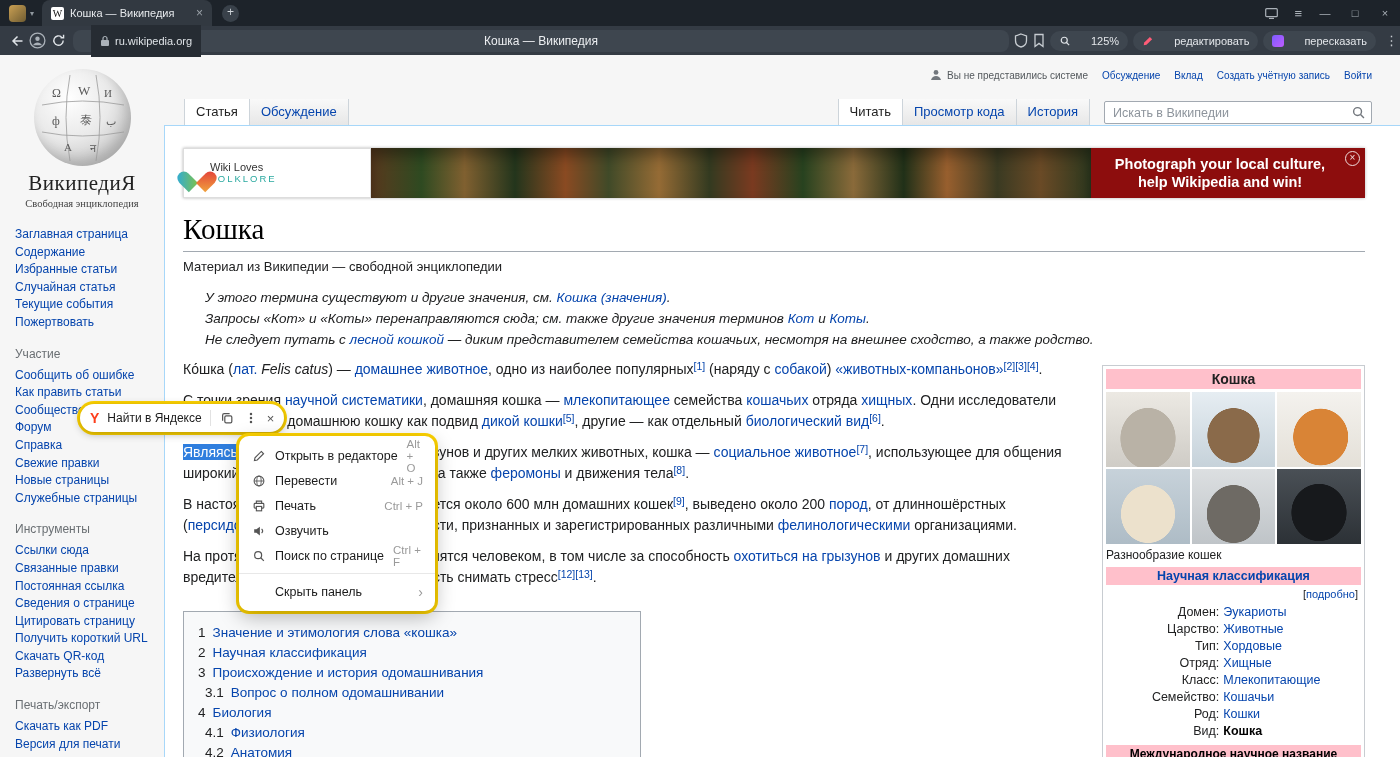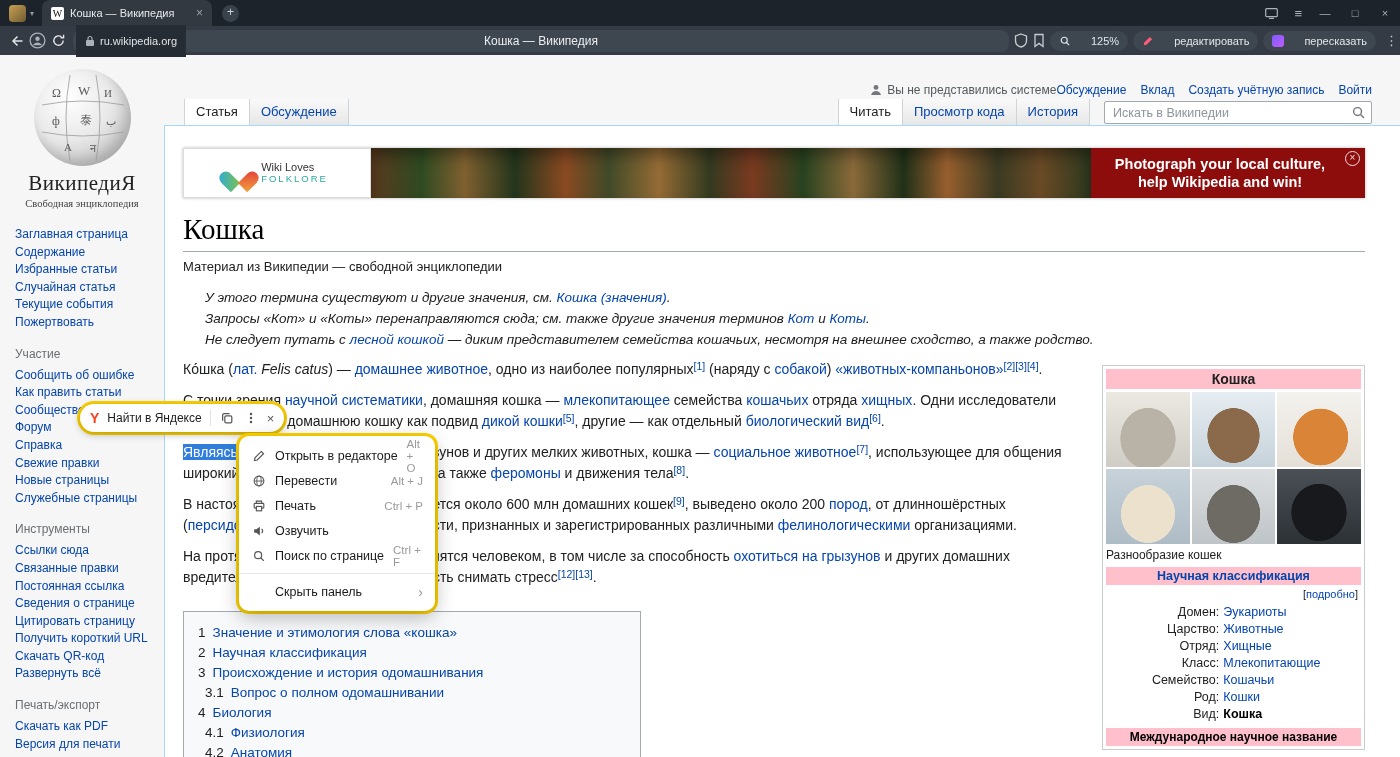--- a/index.html
+++ b/index.html
@@ -15,61 +15,61 @@
 .tab-title{font-size:11px;color:#e6e9ec;white-space:nowrap}
 .tab-close{margin-left:auto;color:#9aa1a8;font-size:12px;cursor:pointer}
 .newtab-btn{width:17px;height:17px;border-radius:50%;background:#39414a;color:#cfd4d9;font-size:12px;line-height:15px;text-align:center;margin-left:10px}
 .tb-spacer{flex:1}
 .tb-icon{margin:0 8px;font-size:13px;color:#aab1b8;display:flex;align-items:center}
 .win-ctrl{width:30px;text-align:center;font-size:11px;color:#aab1b8;cursor:pointer}
 
 .toolbar{position:absolute;top:26px;left:0;width:100%;height:29px;background:var(--chromeBar,#343b44);display:flex;align-items:center;gap:5px;padding:0 8px;z-index:10}
 .nav-ic{width:22px;height:22px;display:flex;align-items:center;justify-content:center;color:#dfe3e7}
 .smartbar{position:relative;flex:0 0 936px;height:22px;background:#3e464f;border-radius:8px;display:flex;align-items:center;margin-left:2px}
-.url-pill{display:flex;align-items:center;gap:5px;height:18px;background:#262c33;border-radius:0;margin-left:3px;padding:16px 9px;z-index:2}
+.url-pill{display:flex;align-items:center;gap:5px;height:18px;background:#262c33;border-radius:0;margin-left:18px;padding:16px 9px;z-index:2}
 .url-text{font-size:11px;color:#dfe3e7}
 .sb-title{position:absolute;left:0;right:0;text-align:center;font-size:12px;color:#eceef1;pointer-events:none}
 .right-ic{display:flex;align-items:center;justify-content:center;width:20px;height:20px}
 .badge{display:flex;align-items:center;gap:20px;height:20px;border-radius:10px;background:#3e464f;padding:0 9px;font-size:11px;color:#e3e6ea;white-space:nowrap;cursor:pointer}
 .retell-ic{width:12px;height:12px;border-radius:3px;background:linear-gradient(135deg,#7b5cff,#c05cff);flex:0 0 12px}
 .dots-v{font-size:13px;color:#c7ccd1;margin:0 4px}
 
 
 .page{position:absolute;top:55px;left:0;right:0;bottom:0;background:#f6f6f6}
 .wsidebar{position:absolute;top:0;left:0;width:164px;bottom:0;padding-top:10px;overflow:hidden}
 .globe{width:97px;height:97px;margin:4px auto 5px;border-radius:50%;background:radial-gradient(circle at 36% 30%,#ffffff,#e9e9e9 45%,#cccccc 72%,#b3b3b3);position:relative;box-shadow:inset -5px -7px 12px rgba(0,0,0,.14)}
 .globe svg{position:absolute;inset:0;width:100%;height:100%}
 .logo-title{text-align:center;font-family:"Liberation Serif",serif;font-size:21px;color:#222;letter-spacing:.5px}
 .logo-sub{text-align:center;font-family:"Liberation Serif",serif;font-size:10.5px;color:#444;margin-top:2px}
 .sidebar-nav{margin-top:17px}
 .sb-heading{font-size:12px;color:#6a6f73;margin:15px 0 6px 15px}
 .sb-link{font-size:12px;color:var(--link,#0645ad);margin:0 6px 0 15px;line-height:17.6px;cursor:pointer}
 
 .wmain{position:absolute;left:164px;top:0;right:0;bottom:0}
-.userbar{position:absolute;top:28px;right:28px;display:flex;gap:0;align-items:center;font-size:12px;white-space:nowrap}
+.userbar{position:absolute;top:14px;right:28px;display:flex;gap:14px;align-items:center;font-size:10px;white-space:nowrap}
 .user-status{color:#54595d;display:flex;gap:5px;align-items:center}
 .user-link{color:var(--link,#0645ad);cursor:pointer}
 
 .tabs-row{position:absolute;top:44px;left:0;right:0;height:26px;display:flex;align-items:flex-end}
 .page-tabs-left,.page-tabs-right{display:flex}
 .page-tabs-left{margin-left:20px}
 .ptab{font-size:13px;padding:5px 11px 6px;background:linear-gradient(#f9f9f9,#e7e7e7);border-left:1px solid #cdd4da;color:var(--link,#0645ad);white-space:nowrap;cursor:pointer}
 .page-tabs-left .ptab:last-child,.page-tabs-right .ptab:last-child{border-right:1px solid #cdd4da}
 .ptab.active{background:#fff;color:#222}
 .tabs-spacer{flex:1}
 .searchbox{margin:0 28px 1px 14px;position:relative}
 .search-input{width:268px;height:23px;border:1px solid #a2a9b1;border-radius:2px;padding:0 26px 0 8px;font-size:12.5px;color:#333;background:#fff;font-family:"Liberation Sans",sans-serif}
 .search-input::placeholder{color:#8d949c}
 .search-mag{position:absolute;right:6px;top:4px;width:15px;height:15px}
 
 .content{position:absolute;top:70px;left:0;right:0;bottom:0;background:#fff;border-top:1px solid #a7d7f9;border-left:1px solid #a7d7f9;padding:0 35px 0 18px;overflow:hidden;font-size:14px;color:#202122}
 
 
 .banner{margin-top:22px;height:50px;display:flex;position:relative;box-shadow:0 0 3px rgba(0,0,0,.3)}
-.b-logo{width:188px;background:#fff;border:1px solid #ddd;display:flex;align-items:center;justify-content:center;gap:9px}
+.b-logo{width:188px;background:#fff;border:1px solid #ddd;display:flex;align-items:center;}
 .heart{width:26px;height:24px;position:relative;transform:translateY(2px)}
 .heart:before,.heart:after{content:"";position:absolute;top:0;width:13px;height:20px;border-radius:13px 13px 0 0;background:linear-gradient(135deg,#2aa9e0,#7cc24c)}
 .heart:before{left:1px;transform:rotate(-45deg);transform-origin:100% 100%}
 .heart:after{left:12px;transform:rotate(45deg);transform-origin:0 100%;background:linear-gradient(135deg,#e23a3a,#f0a23c)}
 .b-logo-text{display:flex;flex-direction:column;line-height:12px}
 .b-wl{font-size:11px;color:#333}
 .b-fl{font-size:9.5px;letter-spacing:2px;color:#2aa9a0}
 .b-strip{flex:1;background:linear-gradient(90deg,#5a3a1e 0%,#2e4a21 7%,#806030 13%,#23351c 20%,#8a4a22 27%,#404a28 33%,#956b35 40%,#333a20 47%,#7a3a20 53%,#27421f 60%,#8a6a3a 67%,#203018 74%,#985f2e 80%,#3a3a22 87%,#6a4a26 93%,#2c381e 100%);box-shadow:inset 0 8px 14px rgba(0,0,0,.35)}
 .b-red{width:274px;background:var(--bannerRed,#8d0d0d);color:#fff;font-weight:bold;font-size:14.5px;display:flex;align-items:center;text-align:center;padding:0 28px 0 12px;line-height:18px}
 .b-close{position:absolute;top:3px;right:5px;width:15px;height:15px;border:1.4px solid #f0dcdc;border-radius:50%;color:#f0dcdc;font-size:10px;line-height:12px;text-align:center;cursor:pointer}
@@ -345,20 +345,24 @@
             <div>
                 <div class="ib-row">
                   <span class="ib-label">Домен:</span>
                   <span class="ib-value">Эукариоты</span>
                 </div>
                 <div class="ib-row">
                   <span class="ib-label">Царство:</span>
                   <span class="ib-value">Животные</span>
                 </div>
                 <div class="ib-row">
+                  <span class="ib-label">Тип:</span>
+                  <span class="ib-value">Хордовые</span>
+                </div>
+                <div class="ib-row">
                   <span class="ib-label">Отряд:</span>
                   <span class="ib-value">Хищные</span>
                 </div>
                 <div class="ib-row">
                   <span class="ib-label">Класс:</span>
                   <span class="ib-value">Млекопитающие</span>
                 </div>
                 <div class="ib-row">
                   <span class="ib-label">Семейство:</span>
                   <span class="ib-value">Кошачьи</span>

